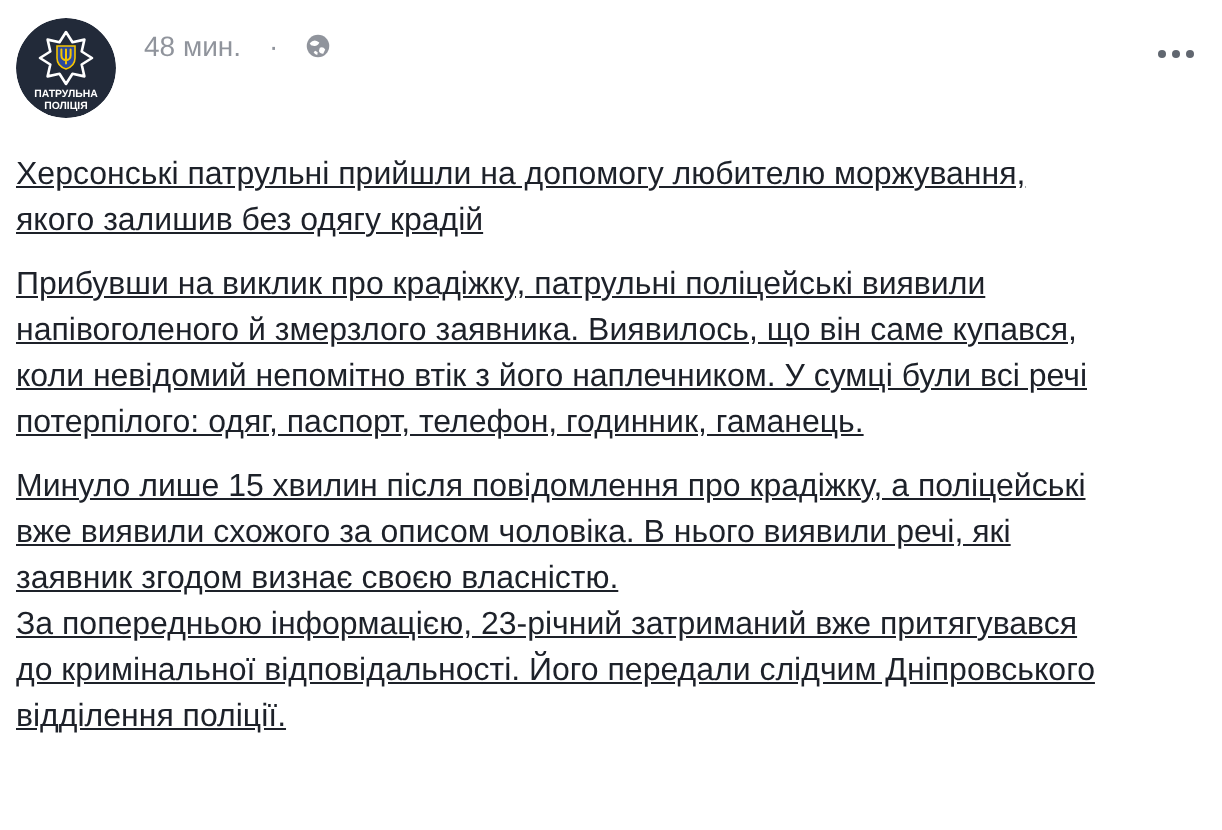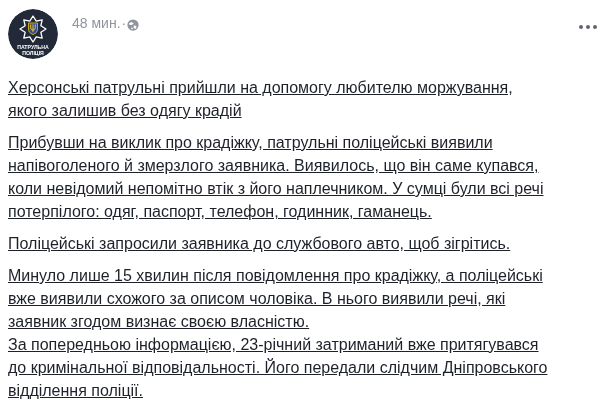--- a/index.html
+++ b/index.html
@@ -22,21 +22,21 @@
   .header-line1 { font-size: 17px; line-height: 22px; }
   a.author-link {
     color: var(--link-blue, #365899);
     font-weight: bold; text-decoration: none; cursor: pointer;
   }
   .action-text { color: var(--action-gray, #616770); font-weight: normal; }
   a.photos-link { color: var(--link-blue, #365899); text-decoration: none; cursor: pointer; }
   .header-line2 {
     margin-top: 4px; font-size: 14px; line-height: 16px;
     color: var(--meta-gray, #90949c);
-    display: flex; align-items: flex-end; gap: 1px;
+    display: flex; align-items: center; gap: 14px;
   }
   .timestamp { color: var(--meta-gray, #90949c); text-decoration: none; cursor: pointer; }
   .globe { width: 12px; height: 12px; display: inline-block; }
 
   .menu-button {
     position: absolute; top: 10px; right: 2px;
     display: flex; gap: 3px; padding: 6px 4px;
     background: none; border: none; cursor: pointer;
   }
   .menu-button .dot {
@@ -93,21 +93,20 @@
     </button>
   </div>
 
   <div class="post-body">
       <p>Херсонські патрульні прийшли на допомогу любителю моржування,
 якого залишив без одягу крадій</p>
       <p>Прибувши на виклик про крадіжку, патрульні поліцейські виявили
 напівоголеного й змерзлого заявника. Виявилось, що він саме купався,
 коли невідомий непомітно втік з його наплечником. У сумці були всі речі
 потерпілого: одяг, паспорт, телефон, годинник, гаманець.</p>
-      <p>Поліцейські запросили заявника до службового авто, щоб зігрітись.</p>
       <p>Минуло лише 15 хвилин після повідомлення про крадіжку, а поліцейські
 вже виявили схожого за описом чоловіка. В нього виявили речі, які
 заявник згодом визнає своєю власністю.
 За попередньою інформацією, 23-річний затриманий вже притягувався
 до кримінальної відповідальності. Його передали слідчим Дніпровського
 відділення поліції.</p>
     </div>
 
 </div>
 

